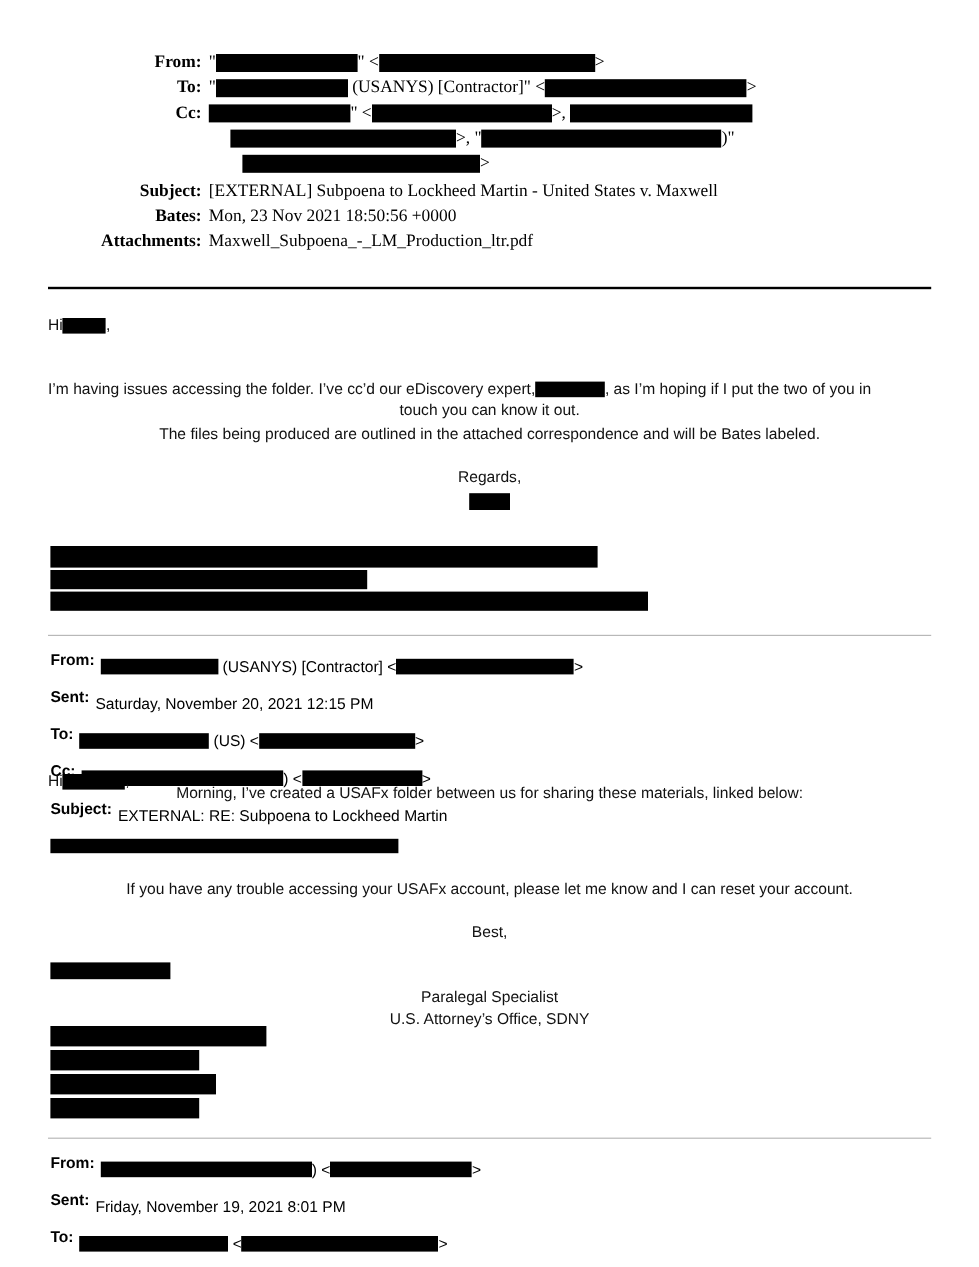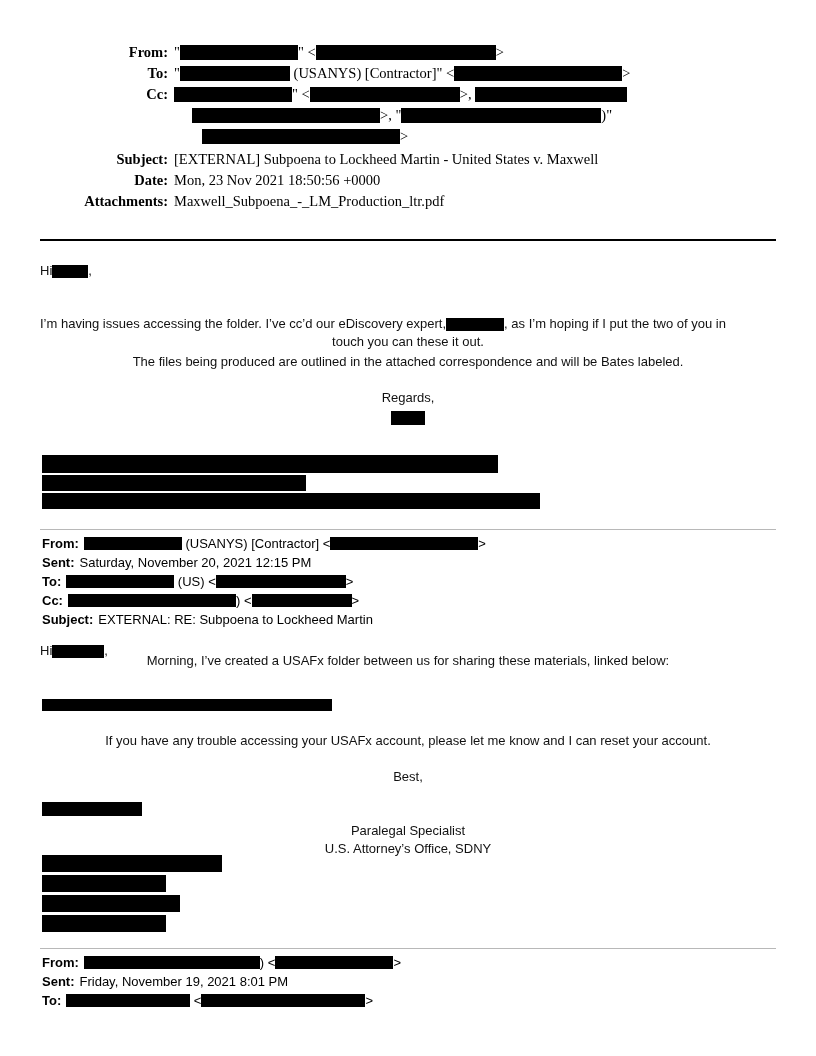--- a/index.html
+++ b/index.html
@@ -102,21 +102,21 @@
     font-family: "Liberation Sans", sans-serif;
     font-size: 13px;
     line-height: 19px;
     min-height: 19px;
   }
   .q-label {
     font-weight: bold;
     margin-right: 5px;
     white-space: nowrap;
   }
-  .q-val { display: flex; align-items: center; flex-wrap: wrap; }
+  .q-val { display: flex; align-items: center; flex-wrap: wrap; margin-top: 12px; }
   .q-val .txt { white-space: pre; }
 </style>
 </head>
 <body>
 
 <div class="page">
 
   <div class="hdr">
 
     <div class="hdr-row">
@@ -173,21 +173,21 @@
     </div>
 
     <div class="hdr-row" style="margin-top:2px">
       <div class="hdr-label">Subject:</div>
       <div class="hdr-val">
         <span class="txt">[EXTERNAL] Subpoena to Lockheed Martin - United States v. Maxwell</span>
       </div>
     </div>
 
     <div class="hdr-row">
-      <div class="hdr-label">Date:</div>
+      <div class="hdr-label">Bates:</div>
       <div class="hdr-val">
         <span class="txt">Mon, 23 Nov 2021 18:50:56 +0000</span>
       </div>
     </div>
 
     <div class="hdr-row">
       <div class="hdr-label">Attachments:</div>
       <div class="hdr-val">
         <span class="txt">Maxwell_Subpoena_-_LM_Production_ltr.pdf</span>
       </div>
@@ -204,21 +204,21 @@
       <span>,</span>
     </div>
   </div>
 
   <div class="body-text" style="top:315px">
     <div class="inline-line">
       <span>I’m having issues accessing the folder.  I’ve cc’d our eDiscovery expert, </span>
       <span class="rb" style="width:58px;height:13px"></span>
       <span>, as I’m hoping if I put the two of you in</span>
     </div>
-    <div>touch you can these it out.</div>
+    <div>touch you can know it out.</div>
   </div>
 
   <div class="body-text" style="top:353px">
     <div>The files being produced are outlined in the attached correspondence and will be Bates labeled.</div>
   </div>
 
   <div class="body-text" style="top:389px">
     <div>Regards,</div>
   </div>
 

